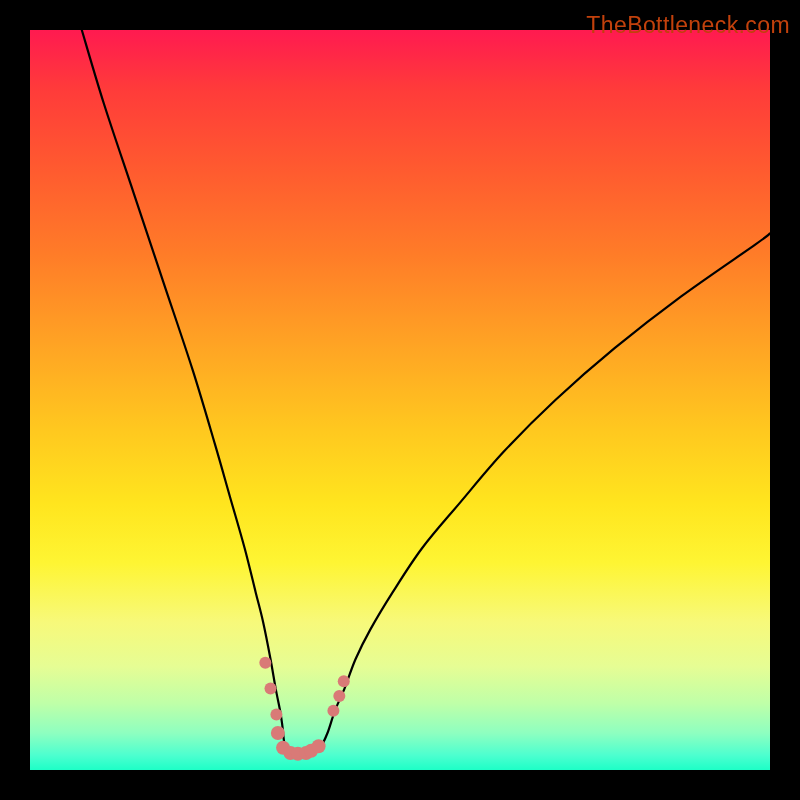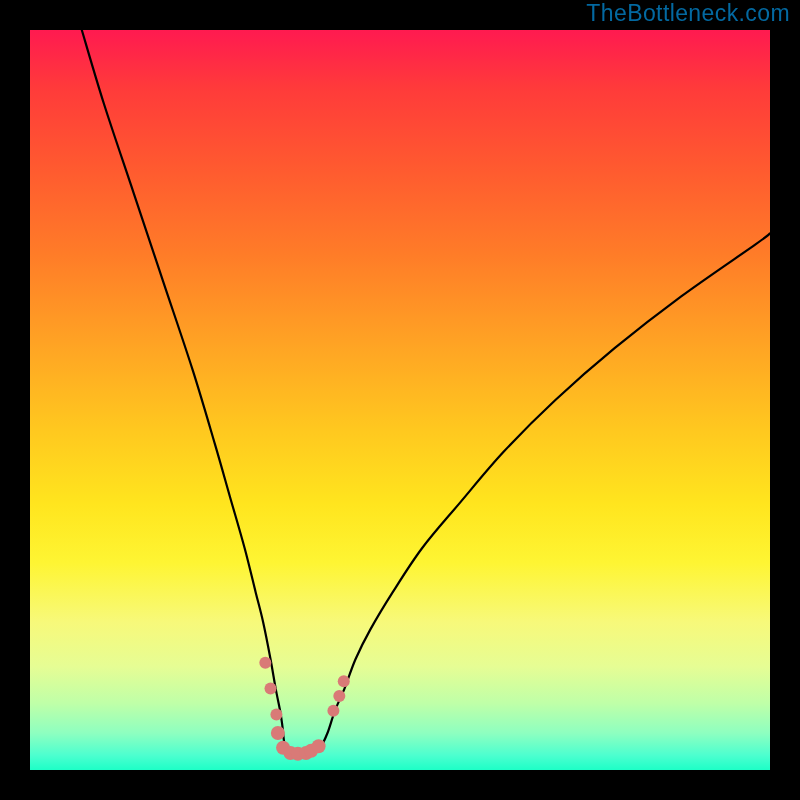--- a/index.html
+++ b/index.html
@@ -41,23 +41,23 @@
     );
   }
   .plot-area svg {
     display: block;
     width: 740px;
     height: 740px;
     overflow: visible;
   }
   .watermark {
     position: absolute;
-    top: 0;
+    top: 12px;
     right: 10px;
-    color: #0369a1;
+    color: #c2410c;
     font-size: 23px;
     letter-spacing: 0.4px;
     font-weight: 400;
     user-select: none;
   }
 </style>
 </head>
 <body>
 
 <div class="frame">

